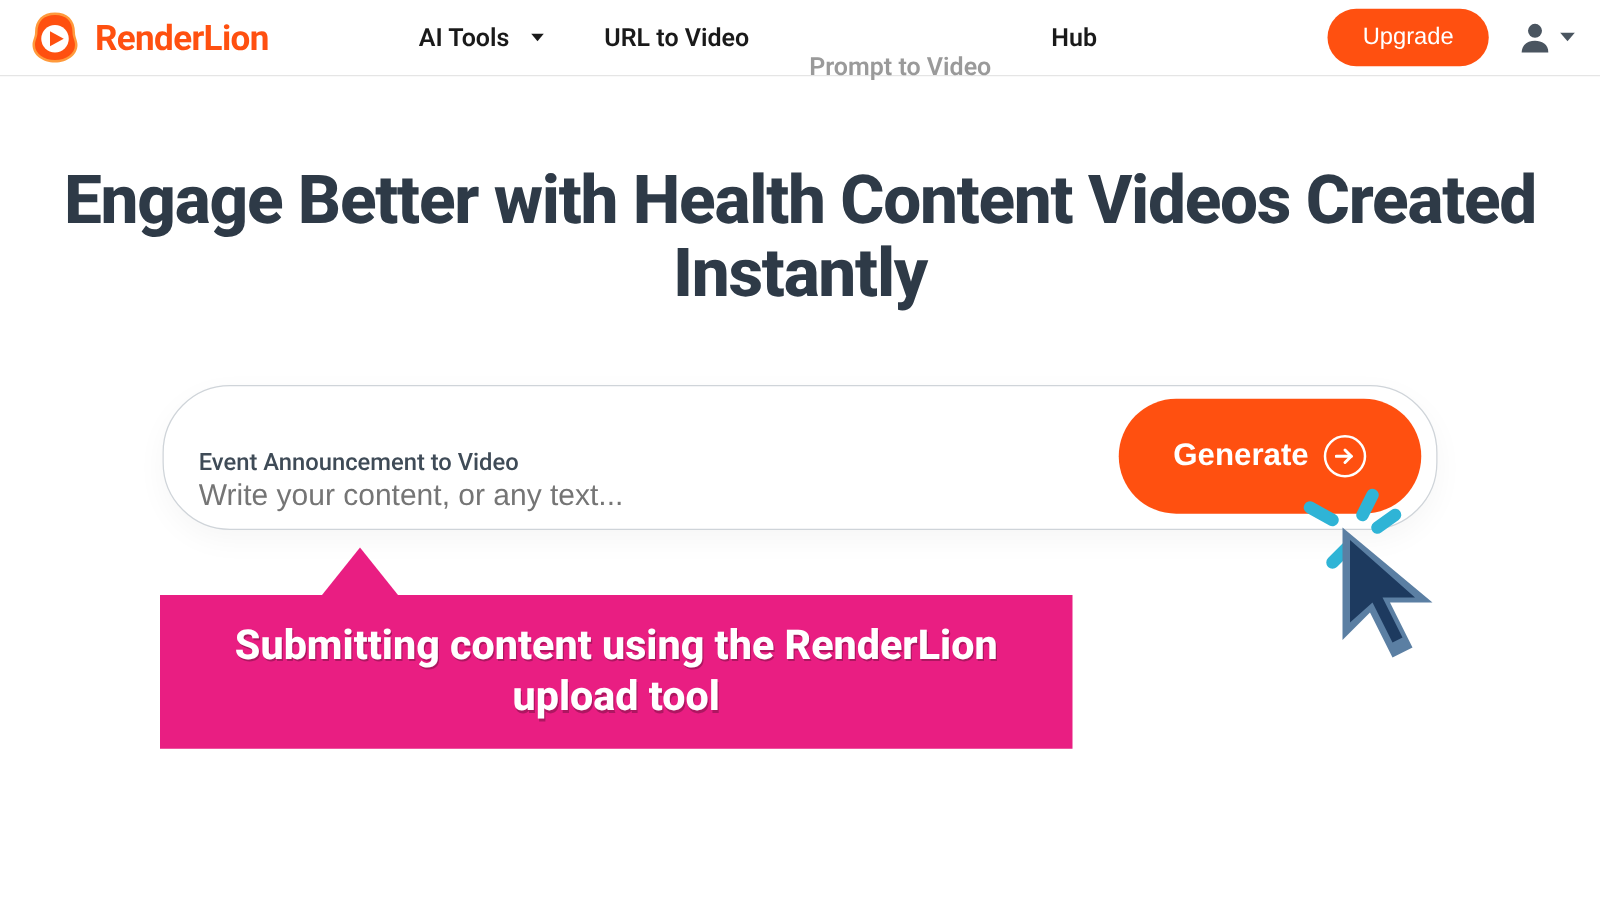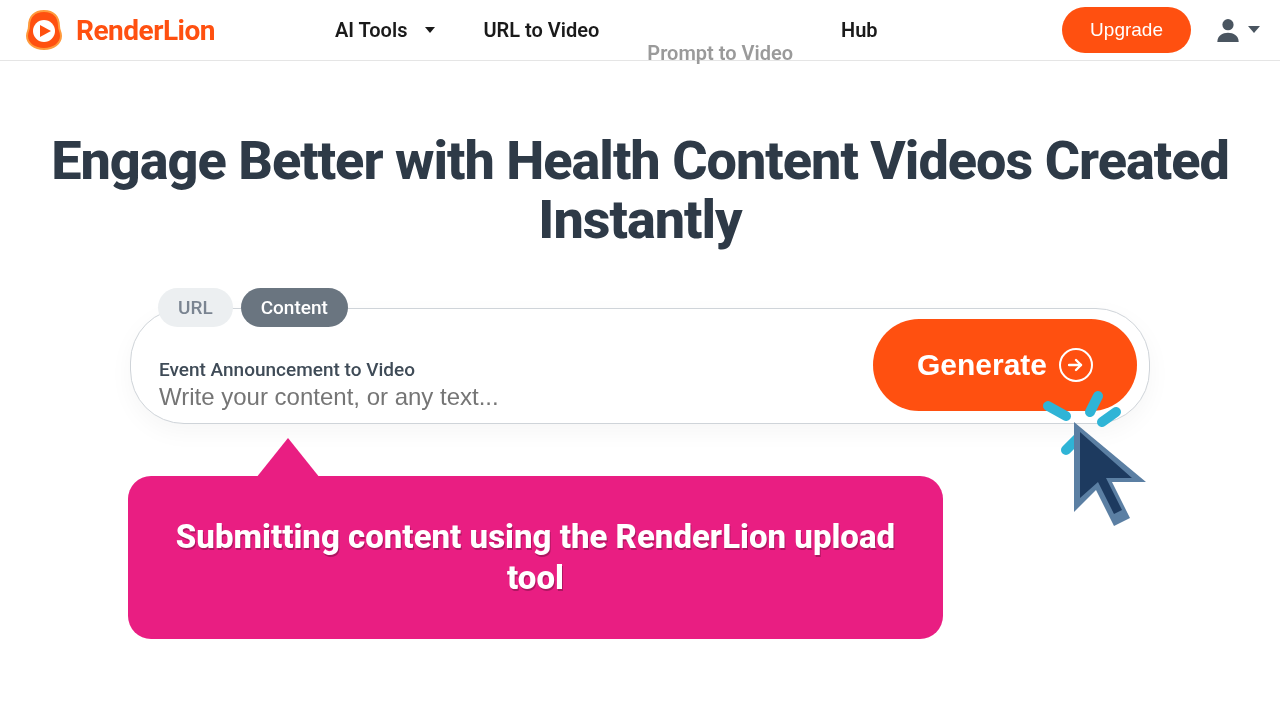--- a/index.html
+++ b/index.html
@@ -144,46 +144,45 @@
     background: transparent;
     width: 100%;
   }
   .generate-btn {
     background: #ff5010;
     color: #fff;
     border: none;
     border-radius: 46px;
     height: 92px;
     padding: 0 44px;
-    font-size: 30px;
+    font-size: 25px;
     font-weight: 700;
     display: flex;
     align-items: center;
     gap: 12px;
     cursor: pointer;
     position: relative;
   }
   .arrow-circle {
     width: 34px; height: 34px;
     border: 2.5px solid #fff;
     border-radius: 50%;
     display: flex;
     align-items: center;
     justify-content: center;
   }
   .callout {
     position: absolute;
     left: 128px;
     top: 476px;
-    width: 815px;
+    width: 730px;
     background: #e91e82;
     color: #fff;
-    padding: 40px 30px;
+    padding: 20px 30px;
     text-align: center;
-    border-radius: 23px;
   }
   .callout-arrow {
     position: absolute;
     top: -38px;
     left: 128px;
     width: 0; height: 0;
     border-left: 32px solid transparent;
     border-right: 32px solid transparent;
     border-bottom: 40px solid #e91e82;
   }
@@ -249,24 +248,20 @@
         <polygon points="0,0 12,0 6,7" fill="#4a5560"></polygon>
       </svg>
     </div>
   </div>
 </header>
 
 <section class="hero">
   <h1 class="hero-title">Engage Better with Health Content Videos Created Instantly</h1>
 
   <div class="input-row">
-    <div class="tabs">
-      <div class="tab tab-url">URL</div>
-      <div class="tab tab-content">Content</div>
-    </div>
     <div class="input-card">
       <div class="input-left">
         <div class="input-label">Event Announcement to Video</div>
         <input class="input-placeholder" placeholder="Write your content, or any text..." style="">
       </div>
       <button class="generate-btn">
         <span>Generate</span>
         <span class="arrow-circle">
           <svg width="16" height="14" viewBox="0 0 16 14">
             <line x1="1" y1="7" x2="13" y2="7" stroke="#fff" stroke-width="2.4" stroke-linecap="round"></line>

